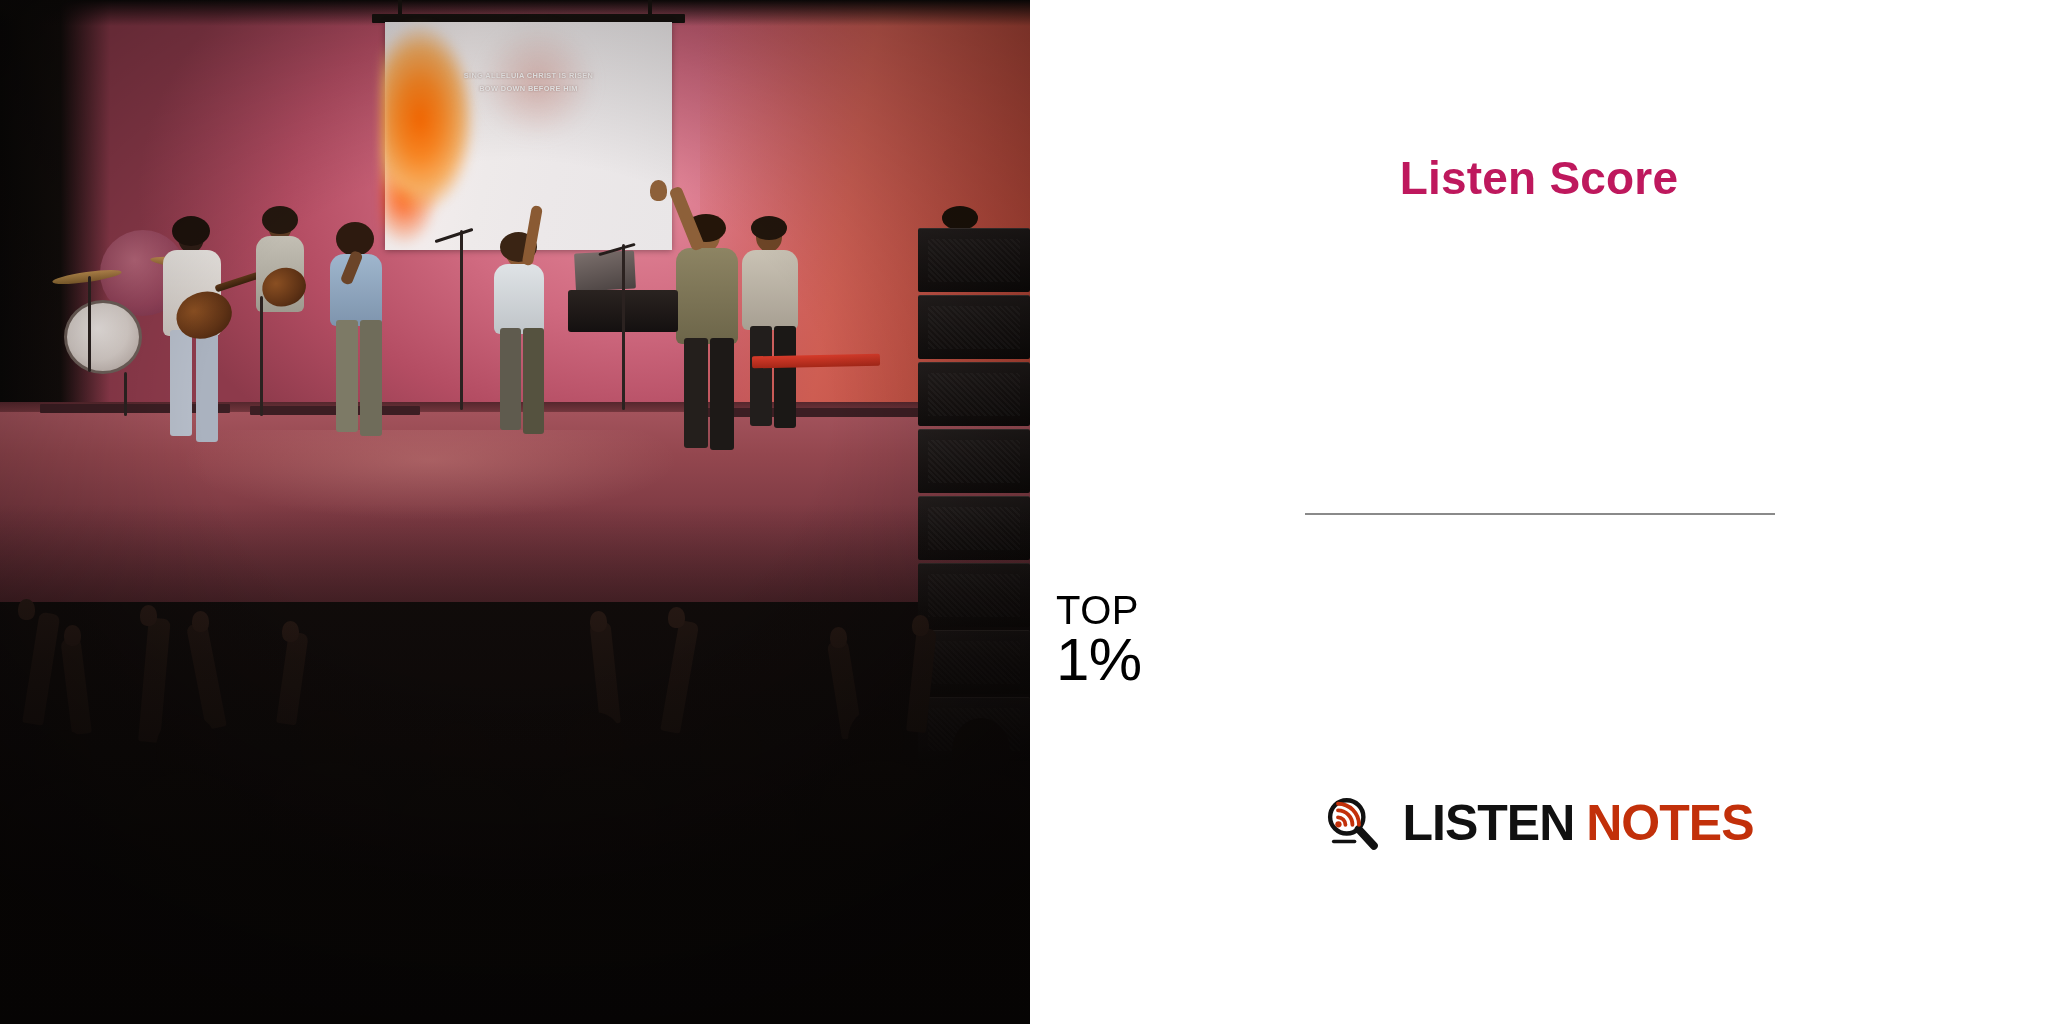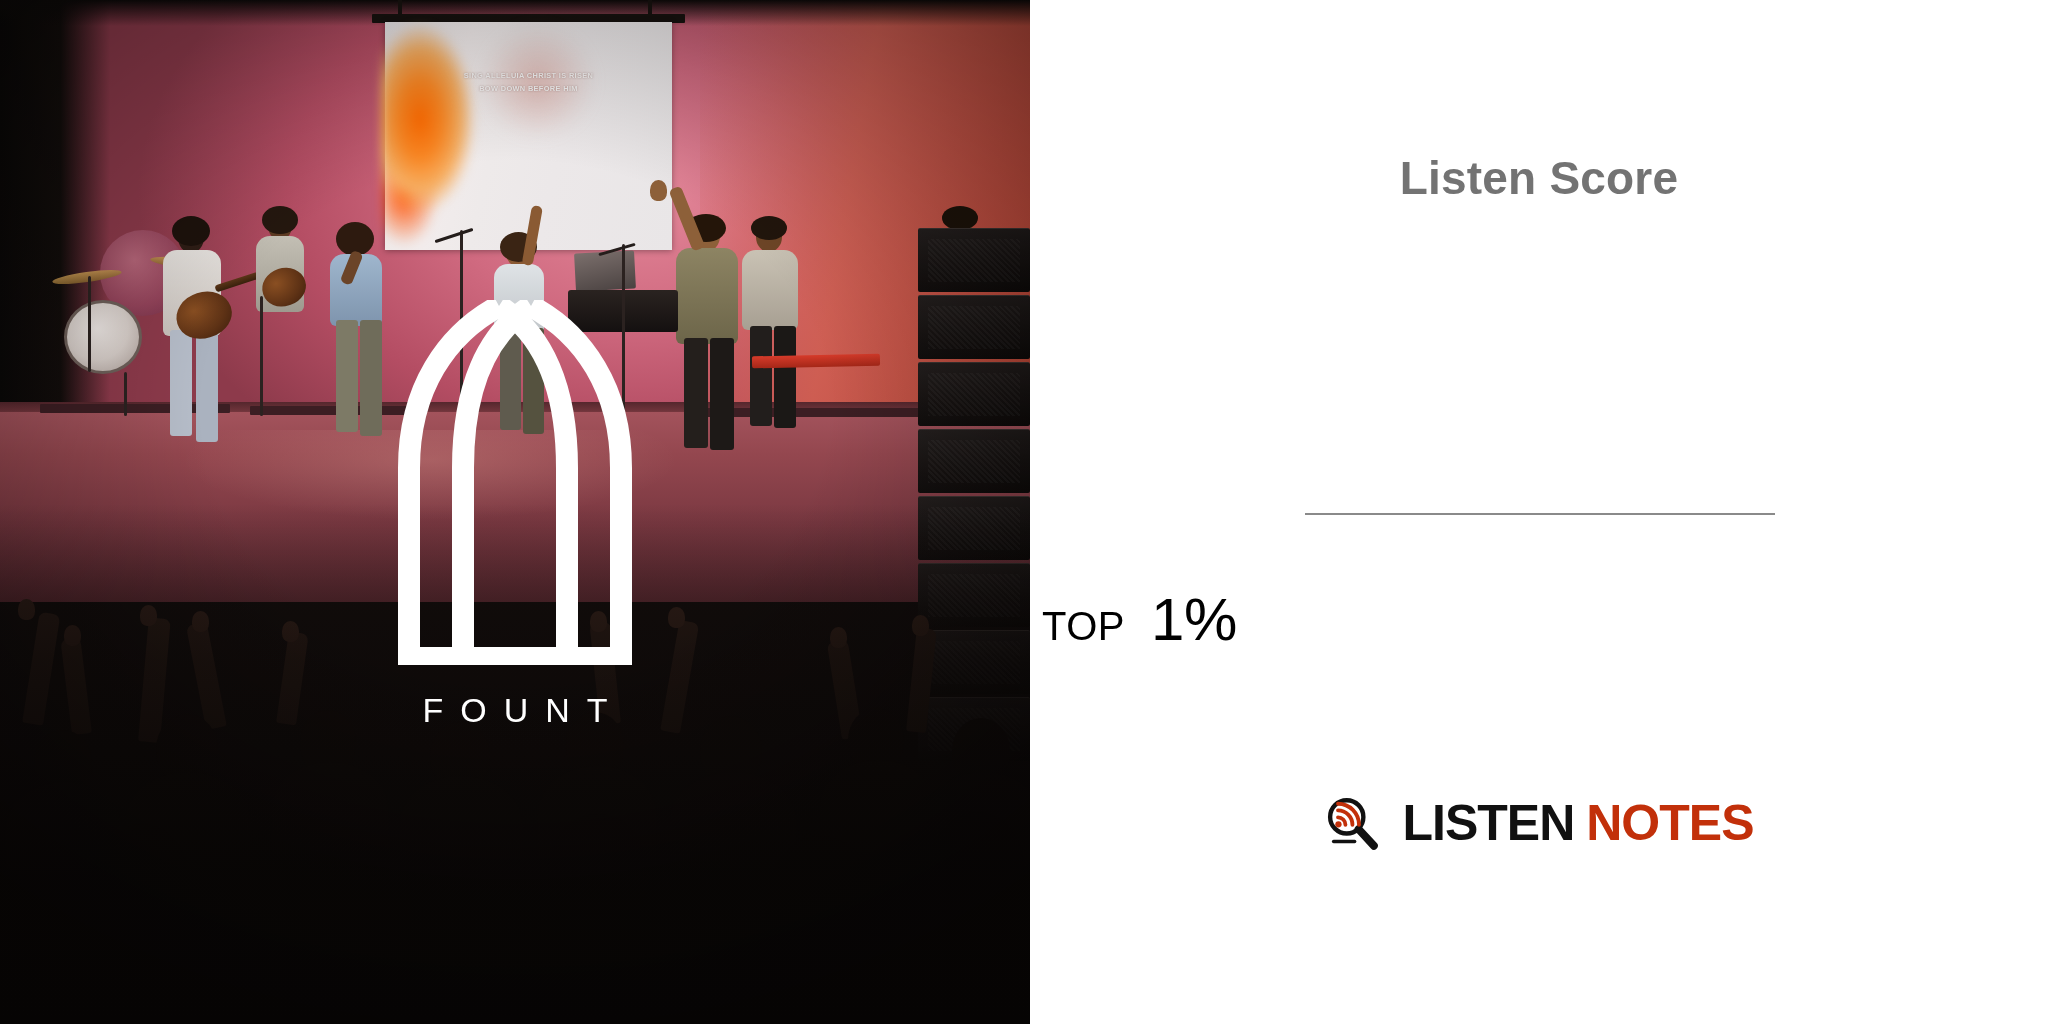--- a/index.html
+++ b/index.html
@@ -240,43 +240,43 @@
     width:1018px; height:1024px;
     background:#ffffff;
     position:relative;
   }
   .panel-inner {
     position:absolute; left:0; right:0; top:0; bottom:0;
   }
   .score-title {
     position:absolute; left:0; right:0; top:155px;
     text-align:center;
-    color:#737373;
+    color:#be185d;
     font-size:46px;
     font-weight:700;
     letter-spacing:.2px;
     line-height:1;
   }
   .score-value {
     position:absolute; left:0; right:0; top:305px;
     text-align:center;
     color:#000000;
     font-size:118px;
     font-weight:700;
     line-height:1;
     letter-spacing:-1px;
   }
   .divider {
     position:absolute; left:275px; top:513px;
     width:470px; height:2px;
     background:#8a8a8a;
   }
   .top-row {
-    position:absolute; left:12px; right:0; top:590px;
-    display:flex; align-items:baseline; justify-content:flex-start;
+    position:absolute; left:0; right:0; top:590px;
+    display:flex; align-items:baseline; justify-content:center;flex-direction:column;
   }
   .top-label {
     color:#000000;
     font-size:40px;
     font-weight:400;
     letter-spacing:.5px;
     line-height:1;
   }
   .top-value {
     color:#000000;
@@ -467,30 +467,20 @@
         <div class="c-shoulder" style="left:708px; bottom:-44px; width:228px; height:140px;"></div>
         <div class="c-head" style="left:930px; bottom:100px; width:94px; height:112px;"></div>
         <div class="c-shoulder" style="left:880px; bottom:-20px; width:200px; height:132px;"></div>
 
         <div class="crowd-veil"></div>
       </div>
 
       <div class="vignette"></div>
     </div>
 
-    <div class="logo-wrap">
-      <svg class="arch-mark" viewBox="0 0 240 365" fill="none">
-        <path d="M14 358 V168 C14 88 52 34 104 6" stroke="#ffffff" stroke-width="22" fill="none" stroke-linecap="butt"></path>
-        <path d="M226 358 V168 C226 88 188 34 136 6" stroke="#ffffff" stroke-width="22" fill="none" stroke-linecap="butt"></path>
-        <path d="M68 358 V168 C68 88 92 34 136 6" stroke="#ffffff" stroke-width="22" fill="none" stroke-linecap="butt"></path>
-        <path d="M172 358 V168 C172 88 148 34 104 6" stroke="#ffffff" stroke-width="22" fill="none" stroke-linecap="butt"></path>
-        <rect x="3" y="347" width="234" height="18" fill="#ffffff"></rect>
-      </svg>
-      <div class="fount-word">FOUNT</div>
-    </div>
   </div>
 
   <div class="panel">
     <div class="panel-inner">
 
       <div class="score-title">Listen Score</div>
 
 
       <div class="divider"></div>
 

